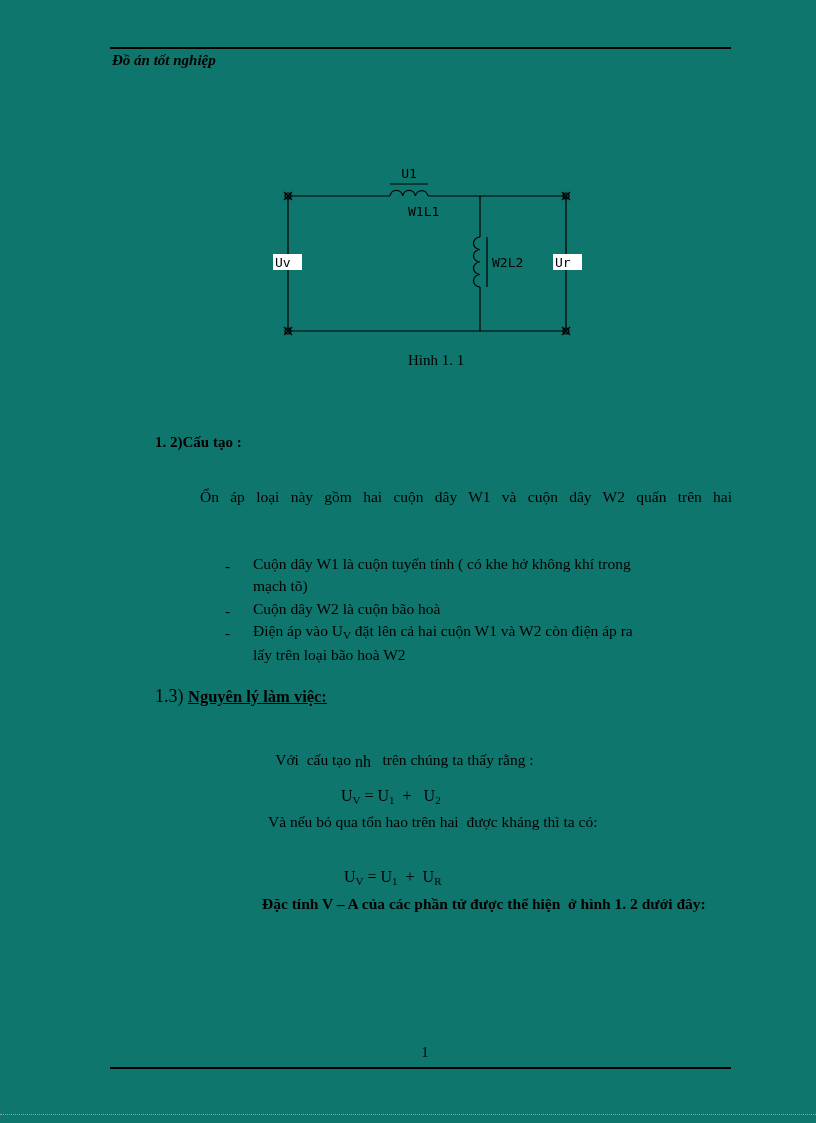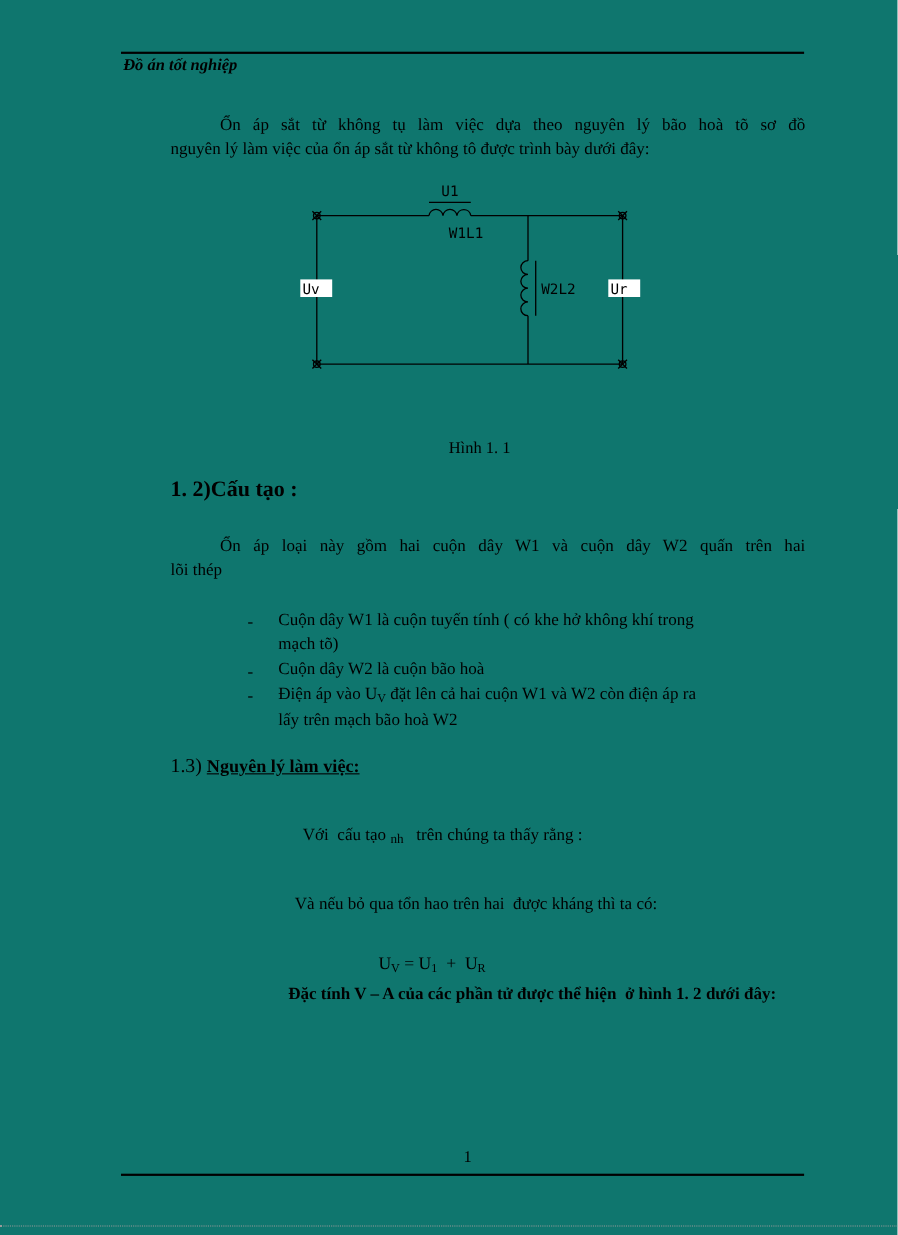--- a/index.html
+++ b/index.html
@@ -7,50 +7,46 @@
     position:relative; width:816px; height:1123px; background:#0f766e;
     font-family:"Liberation Serif","DejaVu Serif",serif; color:#000;
     overflow:hidden;
   }
   .abs { position:absolute; }
   .rule { background:#000; height:2px; }
   .doc-header { font-size:15px; font-weight:bold; font-style:italic; }
   .body-text { font-size:15.5px; line-height:22px; }
   .jline { text-align:justify; text-align-last:justify; }
   .indent1 { padding-left:45px; }
-  .heading { font-size:20px; font-weight:bold; }
+  .heading { font-size:15px; font-weight:bold; }
   .heading2-prefix { font-size:18px; font-weight:normal; }
   .heading2-title { font-size:16.5px; font-weight:bold; text-decoration:underline; }
   .bullet-list { font-size:15.5px; line-height:22.4px; }
   .bullet-item { display:flex; }
   .bullet-marker { width:28px; flex:0 0 28px; transform:translateY(2px); }
   .bullet-content { width:478px; }
   .eq { font-size:16px; white-space:pre; }
   .sub { font-size:11px; position:relative; top:3px; }
-  .small-inline { font-size:12px; position:relative; top:2px; white-space:pre; }
+  .small-inline { font-size:16px; position:relative; top:2px; white-space:pre; }
   .stmt { font-size:15.5px; white-space:pre; }
-  .caption { font-size:15px; text-align:center;margin-top:48px; }
+  .caption { font-size:15px; text-align:center; }
   .page-number { font-size:15px; text-align:center; }
   .dotted-line { border-top:1px dotted #9a9a9a; height:0; }
   svg .wire { stroke:#000; stroke-width:1.2; fill:none; }
   svg .diag-label { font-family:"DejaVu Sans Mono",monospace; font-size:13px; fill:#000; }
   svg .mask { fill:#ffffff; }
 </style>
 </head>
 <body>
 
 <div class="page">
 
   <div class="abs rule" style="left:110px; top:47px; width:621px;"></div>
   <div class="abs doc-header" style="left:112px; top:52px;">Đồ án tốt nghiệp</div>
 
-  <div class="abs body-text" style="left:155px; top:103px; width:577px;">
-    <div class="jline indent1">Ổn áp sắt từ không tụ làm việc  dựa theo nguyên lý bão hoà tõ sơ đồ</div>
-    <div>nguyên lý làm việc  của ổn áp sắt từ không tô được trình bày dưới đây:</div>
-  </div>
 
   <div class="abs" style="left:262px; top:158px;">
     <svg width="322" height="190" viewBox="0 0 322 190">
 
       <line class="wire" x1="26" y1="38" x2="128" y2="38"></line>
       <path class="wire" d="M128,38 A6.4,6.5 0 0 1 140.7,38 A6.4,6.5 0 0 1 153.4,38 A6.4,6.5 0 0 1 166,38"></path>
       <line class="wire" x1="166" y1="38" x2="304" y2="38"></line>
       <line class="wire" x1="26" y1="38" x2="26" y2="173"></line>
       <line class="wire" x1="304" y1="38" x2="304" y2="173"></line>
       <line class="wire" x1="26" y1="173" x2="304" y2="173"></line>
@@ -91,52 +87,54 @@
       <rect class="mask" x="291" y="96" width="29" height="16"></rect>
       <text class="diag-label" x="293" y="109">Ur</text>
     </svg>
   </div>
   <div class="abs caption" style="left:262px; top:352px; width:348px;">Hình 1. 1</div>
 
   <div class="abs heading" style="left:155px; top:434px;">1. 2)Cấu tạo :</div>
 
   <div class="abs body-text" style="left:155px; top:486px; width:577px;">
     <div class="jline indent1">Ổn áp loại này gồm hai cuộn dây W1 và cuộn dây W2 quấn trên hai</div>
-    <div>lõi thép</div>
   </div>
 
   <div class="abs bullet-list" style="left:225px; top:553px; width:506px;">
     <div class="bullet-item">
       <span class="bullet-marker">-</span>
       <div class="bullet-content">
         <div>Cuộn dây W1 là cuộn tuyến tính ( có khe hở không khí trong</div>
         <div>mạch tõ)</div>
       </div>
     </div>
     <div class="bullet-item">
       <span class="bullet-marker">-</span>
       <div class="bullet-content">Cuộn dây W2 là cuộn bão hoà</div>
     </div>
     <div class="bullet-item">
       <span class="bullet-marker">-</span>
       <div class="bullet-content">
         <div><span>Điện áp vào U</span><span class="sub">V</span><span> đặt lên cả hai cuộn W1 và W2 còn điện áp ra</span></div>
-        <div>lấy trên mạch bão hoà W2</div>
+        <div>lấy trên loại bão hoà W2</div>
       </div>
     </div>
   </div>
 
   <div class="abs" style="left:155px; top:686px;">
     <span class="heading2-prefix">1.3) </span><span class="heading2-title">Nguyên lý làm việc:</span>
   </div>
 
   <div class="abs stmt" style="left:260px; top:733px;">
     <span>Với  cấu tạo </span><span class="small-inline">nh</span><span>   trên chúng ta thấy rằng :</span>
   </div>
 
+  <div class="abs eq" style="left:325px; top:769px;">
+    <span>U</span><span class="sub">V</span><span> = U</span><span class="sub">1</span><span>  +   U</span><span class="sub">2</span>
+  </div>
 
   <div class="abs stmt" style="left:268px; top:813px;">Và nếu bỏ qua tổn hao trên hai  được kháng thì ta có:</div>
 
   <div class="abs eq" style="left:328px; top:850px;">
     <span>U</span><span class="sub">V</span><span> = U</span><span class="sub">1</span><span>  +  U</span><span class="sub">R</span>
   </div>
 
   <div class="abs stmt" style="left:262px; top:895px;font-weight:bold;">Đặc tính V – A của các phần tử được thể hiện  ở hình 1. 2 dưới đây:</div>
 
   <div class="abs page-number" style="left:0; top:1044px; width:850px;">1</div>

